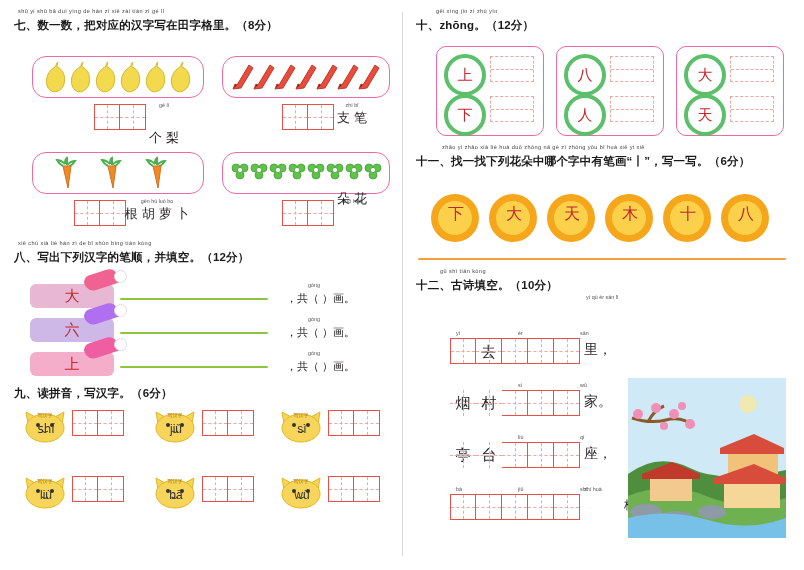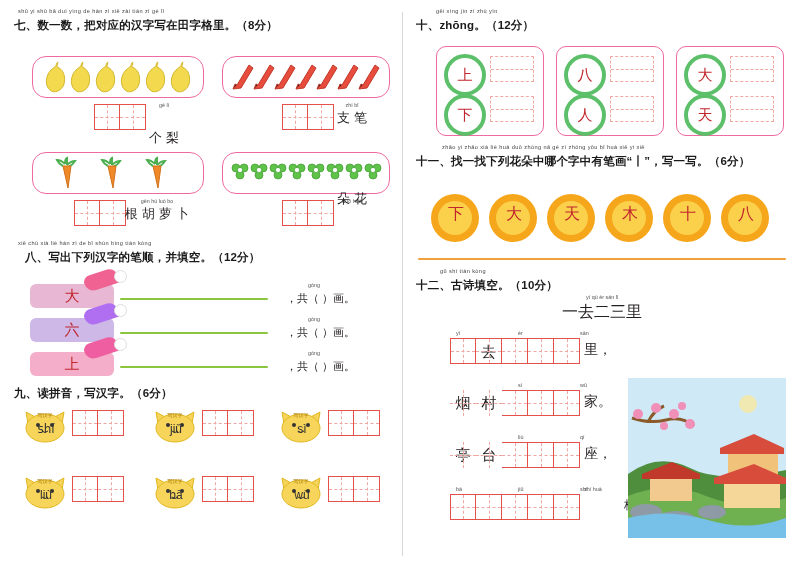--- a/index.html
+++ b/index.html
@@ -215,21 +215,21 @@
       </svg>
     </div>
     <div style="position:absolute;left:272px;top:194px;" class="tzrow">
       <div class="tz"></div>
       <div class="tz"></div>
     </div>
     <div style="position:absolute;left:312px;top:192px;width:60px;" class="tiny-pin">duǒ  huā</div>
     <div style="position:absolute;left:312px;top:185px;width:60px;" class="char-under">朵 花</div>
 
     <div style="position:absolute;left:8px;top:234px;" class="pin-row">xiě  chū  xià  liè  hàn  zì  de  bǐ  shùn     bìng  tián  kòng</div>
-    <div style="position:absolute;left:15px;top:244px;" class="sec-title">八、写出下列汉字的笔顺，并填空。（12分）</div>
+    <div style="position:absolute;left:4px;top:244px;" class="sec-title">八、写出下列汉字的笔顺，并填空。（12分）</div>
 
     <div style="position:absolute;left:20px;top:268px;" class="hat-wrap">
       <div class="hat-band" style="background:#e8b7d4;"></div>
       <div class="hat-tip" style="background:#f06292;"></div>
       <div class="hat-ball"></div>
       <div class="hat-word">大</div>
     </div>
     <div class="hat-line" style="position:absolute;left:110px;top:292px;width:148px;"></div>
     <div style="position:absolute;left:276px;top:285px;font-size:11px;">，共（    ）画。</div>
     <div style="position:absolute;left:298px;top:276px;" class="tiny-pin">gòng</div>
@@ -426,21 +426,20 @@
     <div style="position:absolute;left:193px;top:198px;width:50px;text-align:center;font-size:16px;color:#c1272d;font-family:'DejaVu Serif',serif;">木</div>
     <div style="position:absolute;left:251px;top:198px;width:50px;text-align:center;font-size:16px;color:#c1272d;font-family:'DejaVu Serif',serif;">十</div>
     <div style="position:absolute;left:309px;top:198px;width:50px;text-align:center;font-size:16px;color:#c1272d;font-family:'DejaVu Serif',serif;">八</div>
 
     <div class="hr-orange" style="position:absolute;left:6px;top:252px;width:368px;"></div>
 
     <div style="position:absolute;left:28px;top:262px;" class="pin-row">gǔ  shī  tián  kòng</div>
     <div style="position:absolute;left:4px;top:272px;" class="sec-title">十二、古诗填空。（10分）</div>
 
     <div style="position:absolute;left:110px;top:288px;width:160px;text-align:center;" class="tiny-pin">yí  qù  èr  sān  lǐ</div>
-    <div style="position:absolute;left:110px;top:296px;width:160px;text-align:center;font-size:16px;font-family:'DejaVu Serif',serif;">一去二三里</div>
 
     <div style="position:absolute;left:44px;top:324px;" class="tiny-pin">yī</div>
     <div style="position:absolute;left:106px;top:324px;" class="tiny-pin">èr</div>
     <div style="position:absolute;left:168px;top:324px;" class="tiny-pin">sān</div>
     <div style="position:absolute;left:38px;top:332px;" class="tzrow">
       <div class="tz"></div>
       <div class="tz" style="font-size:15px;line-height:26px;text-align:center;font-family:'DejaVu Serif',serif;">去</div>
       <div class="tz"></div>
       <div class="tz"></div>
       <div class="tz"></div>

